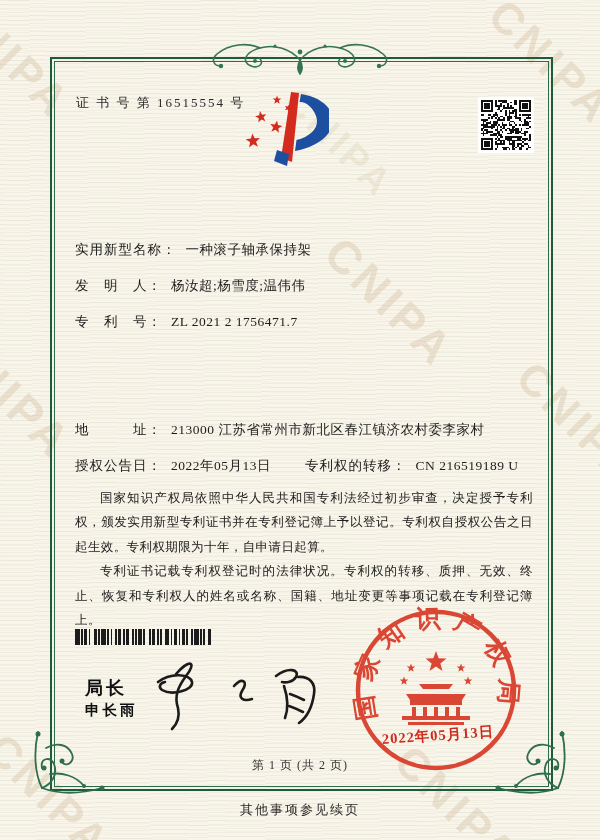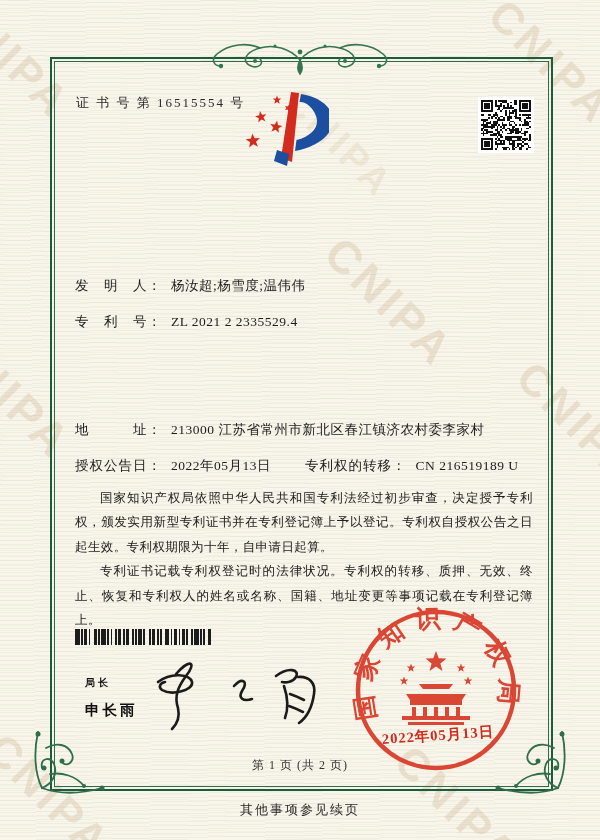--- a/index.html
+++ b/index.html
@@ -48,21 +48,21 @@
   .row .lab { letter-spacing:1px; }
   .row .val { margin-left:9px; letter-spacing:.5px; }
   .row .lab2 { margin-left:34px; letter-spacing:1px; }
 
   .paras { position:absolute; left:75px; top:486px; width:458px; font-size:12.5px; line-height:1.95; color:#20201f; text-align:justify; }
   .paras p { text-indent:2em; letter-spacing:.4px; }
 
   .barcode { position:absolute; left:75px; top:629px; height:16px; display:flex; align-items:stretch; }
   .barcode i { display:block; height:100%; }
 
-  .sig-title { position:absolute; left:85px; top:676px; font-size:10px; font-weight:bold; letter-spacing:3px; color:#111; font-family:"Liberation Sans",sans-serif; }
+  .sig-title { position:absolute; left:85px; top:676px; font-size:18px; font-weight:bold; letter-spacing:3px; color:#111; font-family:"Liberation Sans",sans-serif; }
   .sig-name  { position:absolute; left:85px; top:701px; font-size:14.5px; font-weight:bold; letter-spacing:3px; color:#111; font-family:"Liberation Sans",sans-serif; }
   .sig-svg { position:absolute; left:138px; top:650px; }
 
   .seal { position:absolute; left:351px; top:605px; width:170px; height:170px; opacity:.93; }
   .seal-date {
     position:absolute; left:358px; top:726px; width:160px; text-align:center;
     color:#cf2a1b; font-weight:bold; font-size:14.5px; letter-spacing:1px;
     transform:rotate(-4deg); font-family:"Liberation Serif",serif;
   }
 
@@ -486,25 +486,28 @@
       <rect x="2" y="2" width="3" height="3" fill="#111"></rect>
       <rect x="22" y="0" width="7" height="7" fill="#111"></rect>
       <rect x="23" y="1" width="5" height="5" fill="#fff"></rect>
       <rect x="24" y="2" width="3" height="3" fill="#111"></rect>
       <rect x="0" y="22" width="7" height="7" fill="#111"></rect>
       <rect x="1" y="23" width="5" height="5" fill="#fff"></rect>
       <rect x="2" y="24" width="3" height="3" fill="#111"></rect>
     </svg>
 
 
+  <div class="row" style="top:241px">
+    <span class="lab">实用新型名称：</span><span class="val">一种滚子轴承保持架</span>
+  </div>
   <div class="row" style="top:277px">
     <span class="lab">发　明　人：</span><span class="val">杨汝超;杨雪度;温伟伟</span>
   </div>
   <div class="row" style="top:313px">
-    <span class="lab">专　利　号：</span><span class="val">ZL 2021 2 2335529.4</span>
+    <span class="lab">专　利　号：</span><span class="val">ZL 2021 2 1756471.7</span>
   </div>
   <div class="row" style="top:421px">
     <span class="lab">地　　　址：</span><span class="val">213000 江苏省常州市新北区春江镇济农村委李家村</span>
   </div>
   <div class="row" style="top:457px">
     <span class="lab">授权公告日：</span><span class="val">2022年05月13日</span><span class="lab2">专利权的转移：</span><span class="val">CN 216519189 U</span>
   </div>
 
   <div class="paras">
     <p>国家知识产权局依照中华人民共和国专利法经过初步审查，决定授予专利权，颁发实用新型专利证书并在专利登记簿上予以登记。专利权自授权公告之日起生效。专利权期限为十年，自申请日起算。</p>

